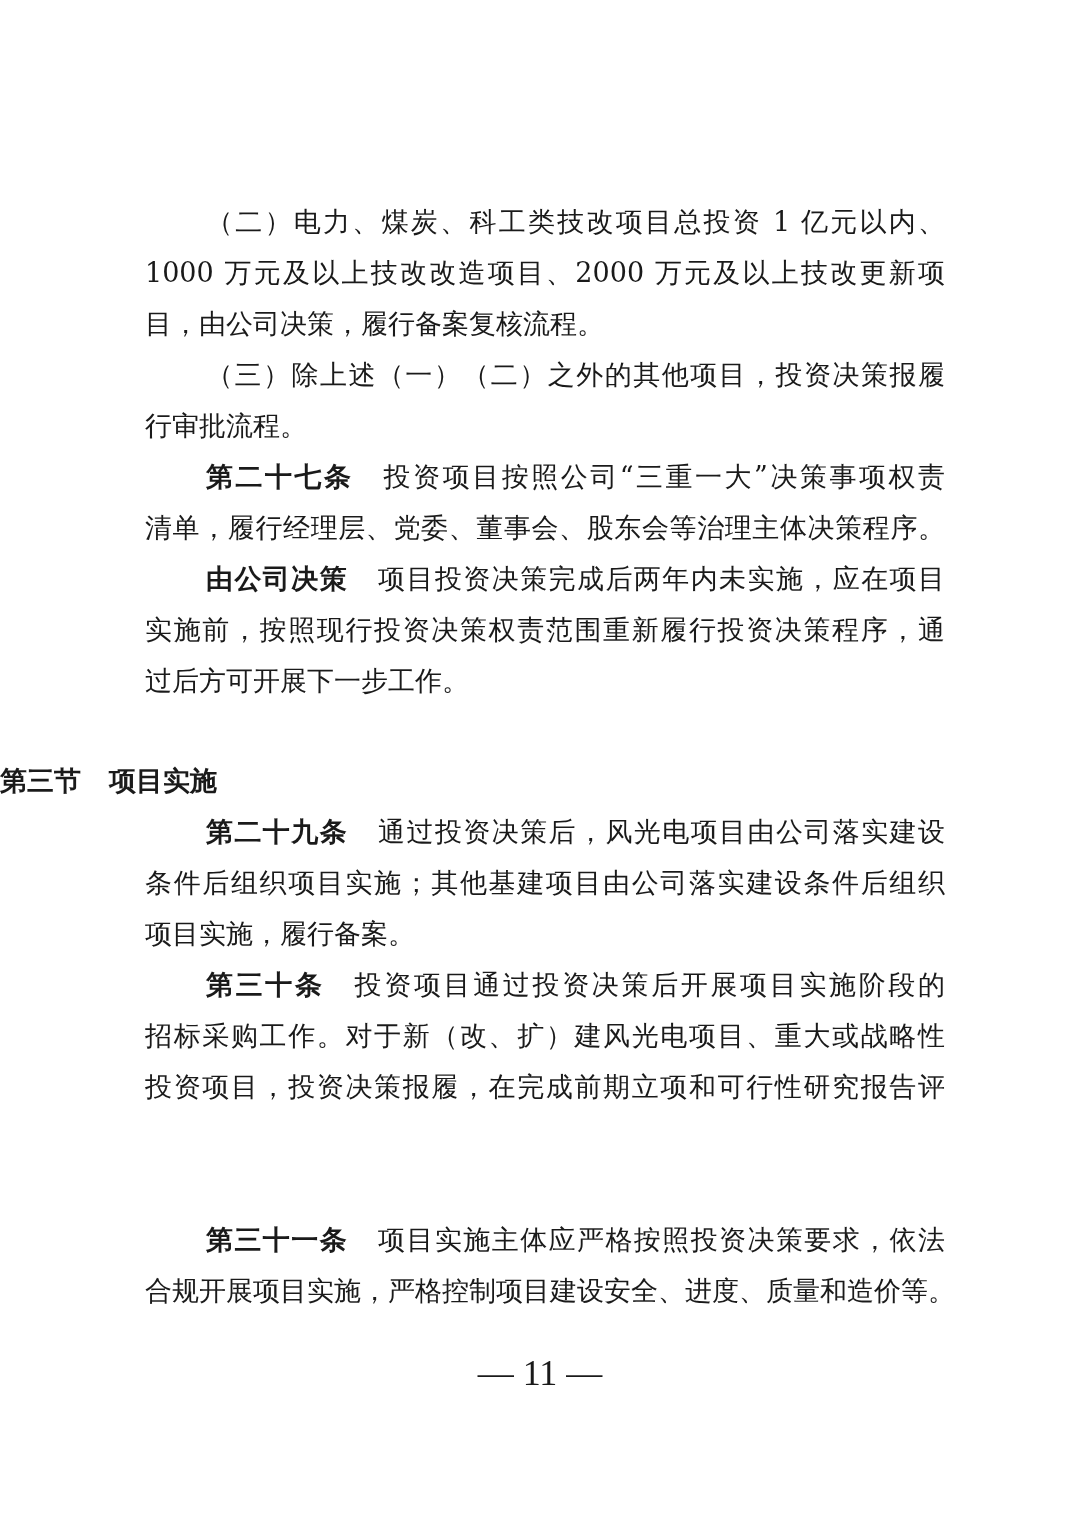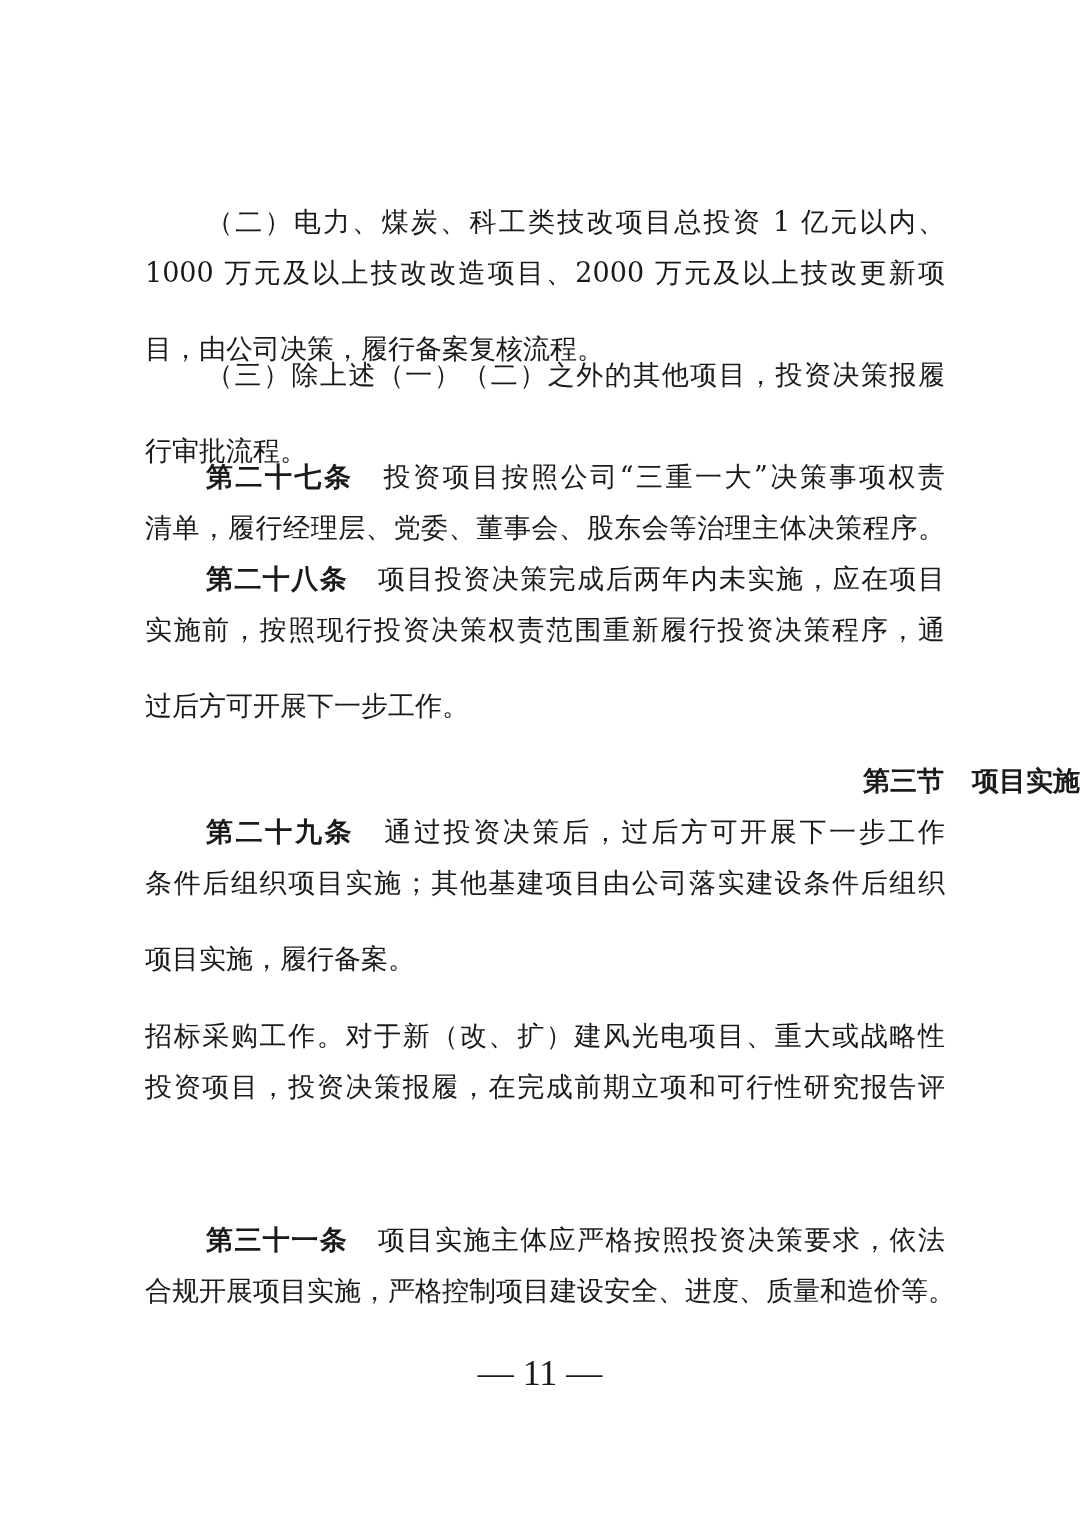--- a/index.html
+++ b/index.html
@@ -29,36 +29,35 @@
       font-size: 27px;
       line-height: 34px;
       height: 34px;
       white-space: nowrap;
       text-align: justify;
       text-align-last: justify;
       letter-spacing: 0;
     }
     .line.last {
       text-align-last: left;
-      margin-top: 25px;
     }
     .line.indent {
       left: 206px;
       width: 739px;
     }
     .bold {
       font-weight: bold;
       font-family: "DejaVu Sans", "Liberation Sans", sans-serif;
       margin-right: 30px;
     }
     .heading {
       position: absolute;
       left: 0;
       width: 1080px;
-      text-align: right;
+      text-align: left;
       font-size: 27px;
       line-height: 34px;
       font-weight: bold;
       font-family: "DejaVu Sans", "Liberation Sans", sans-serif;
     }
     .heading .gap { display: inline-block; width: 28px; }
     .page-number {
       position: absolute;
       left: 0;
       width: 1080px;
@@ -77,30 +76,31 @@
   <div class="line indent" style="top:205px">（二）电力、煤炭、科工类技改项目总投资 1 亿元以内、</div>
   <div class="line" style="top:256px">1000 万元及以上技改改造项目、2000 万元及以上技改更新项</div>
   <div class="line last" style="top:307px">目，由公司决策，履行备案复核流程。</div>
 
   <div class="line indent" style="top:358px">（三）除上述（一）（二）之外的其他项目，投资决策报履</div>
   <div class="line last" style="top:409px">行审批流程。</div>
 
   <div class="line indent" style="top:460px"><span class="bold">第二十七条</span><span>投资项目按照公司“三重一大”决策事项权责</span></div>
   <div class="line" style="top:511px">清单，履行经理层、党委、董事会、股东会等治理主体决策程序。</div>
 
-  <div class="line indent" style="top:562px"><span class="bold">第二十八条</span><span>项目投资决策完成后两年内未实施，应在项目</span></div>
+  <div class="line indent" style="top:562px"><span class="bold">由公司决策</span><span>项目投资决策完成后两年内未实施，应在项目</span></div>
   <div class="line" style="top:613px">实施前，按照现行投资决策权责范围重新履行投资决策程序，通</div>
   <div class="line last" style="top:664px">过后方可开展下一步工作。</div>
 
   <div class="heading" style="top:764px"><span>第三节</span><span class="gap"></span><span>项目实施</span></div>
 
-  <div class="line indent" style="top:815px"><span class="bold">第二十九条</span><span>通过投资决策后，过后方可开展下一步工作</span></div>
+  <div class="line indent" style="top:815px"><span class="bold">第二十九条</span><span>通过投资决策后，风光电项目由公司落实建设</span></div>
   <div class="line" style="top:866px">条件后组织项目实施；其他基建项目由公司落实建设条件后组织</div>
   <div class="line last" style="top:917px">项目实施，履行备案。</div>
 
+  <div class="line indent" style="top:968px"><span class="bold">第三十条</span><span>投资项目通过投资决策后开展项目实施阶段的</span></div>
   <div class="line" style="top:1019px">招标采购工作。对于新（改、扩）建风光电项目、重大或战略性</div>
   <div class="line" style="top:1070px">投资项目，投资决策报履，在完成前期立项和可行性研究报告评</div>
 
   <div class="line indent" style="top:1223px"><span class="bold">第三十一条</span><span>项目实施主体应严格按照投资决策要求，依法</span></div>
   <div class="line" style="top:1274px">合规开展项目实施，严格控制项目建设安全、进度、质量和造价等。</div>
 
   <div class="page-number">— 11 —</div>
 </div>
 
 </body></html>

